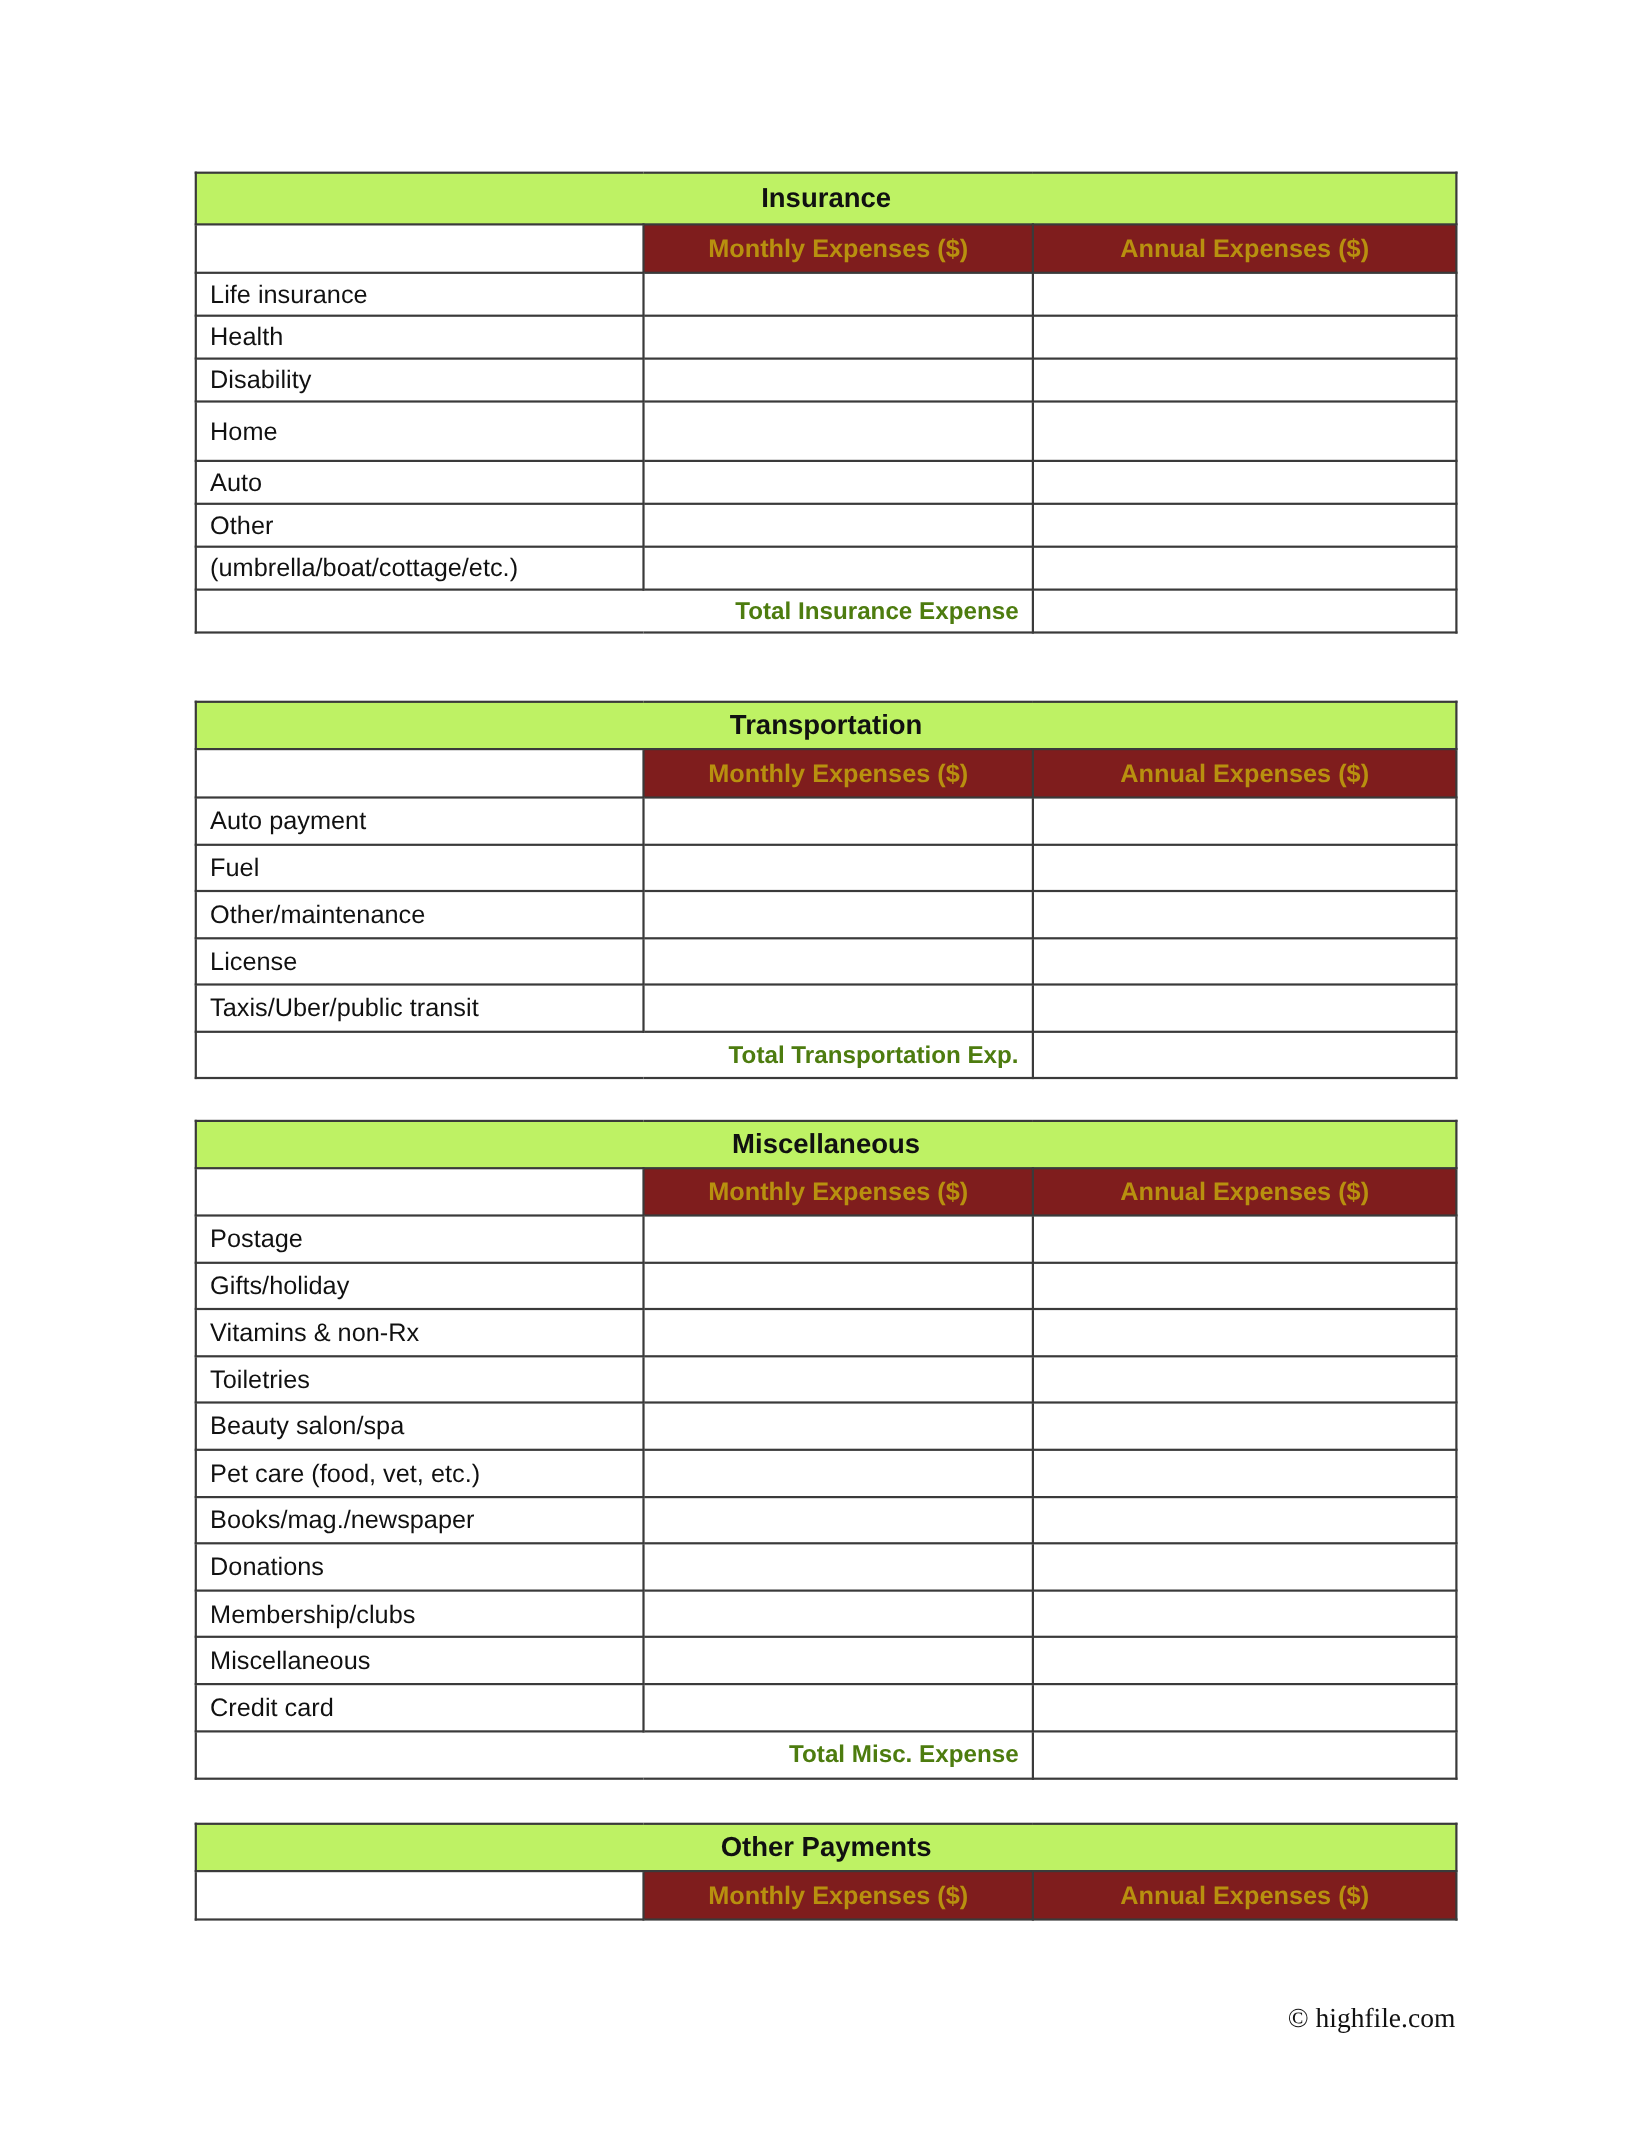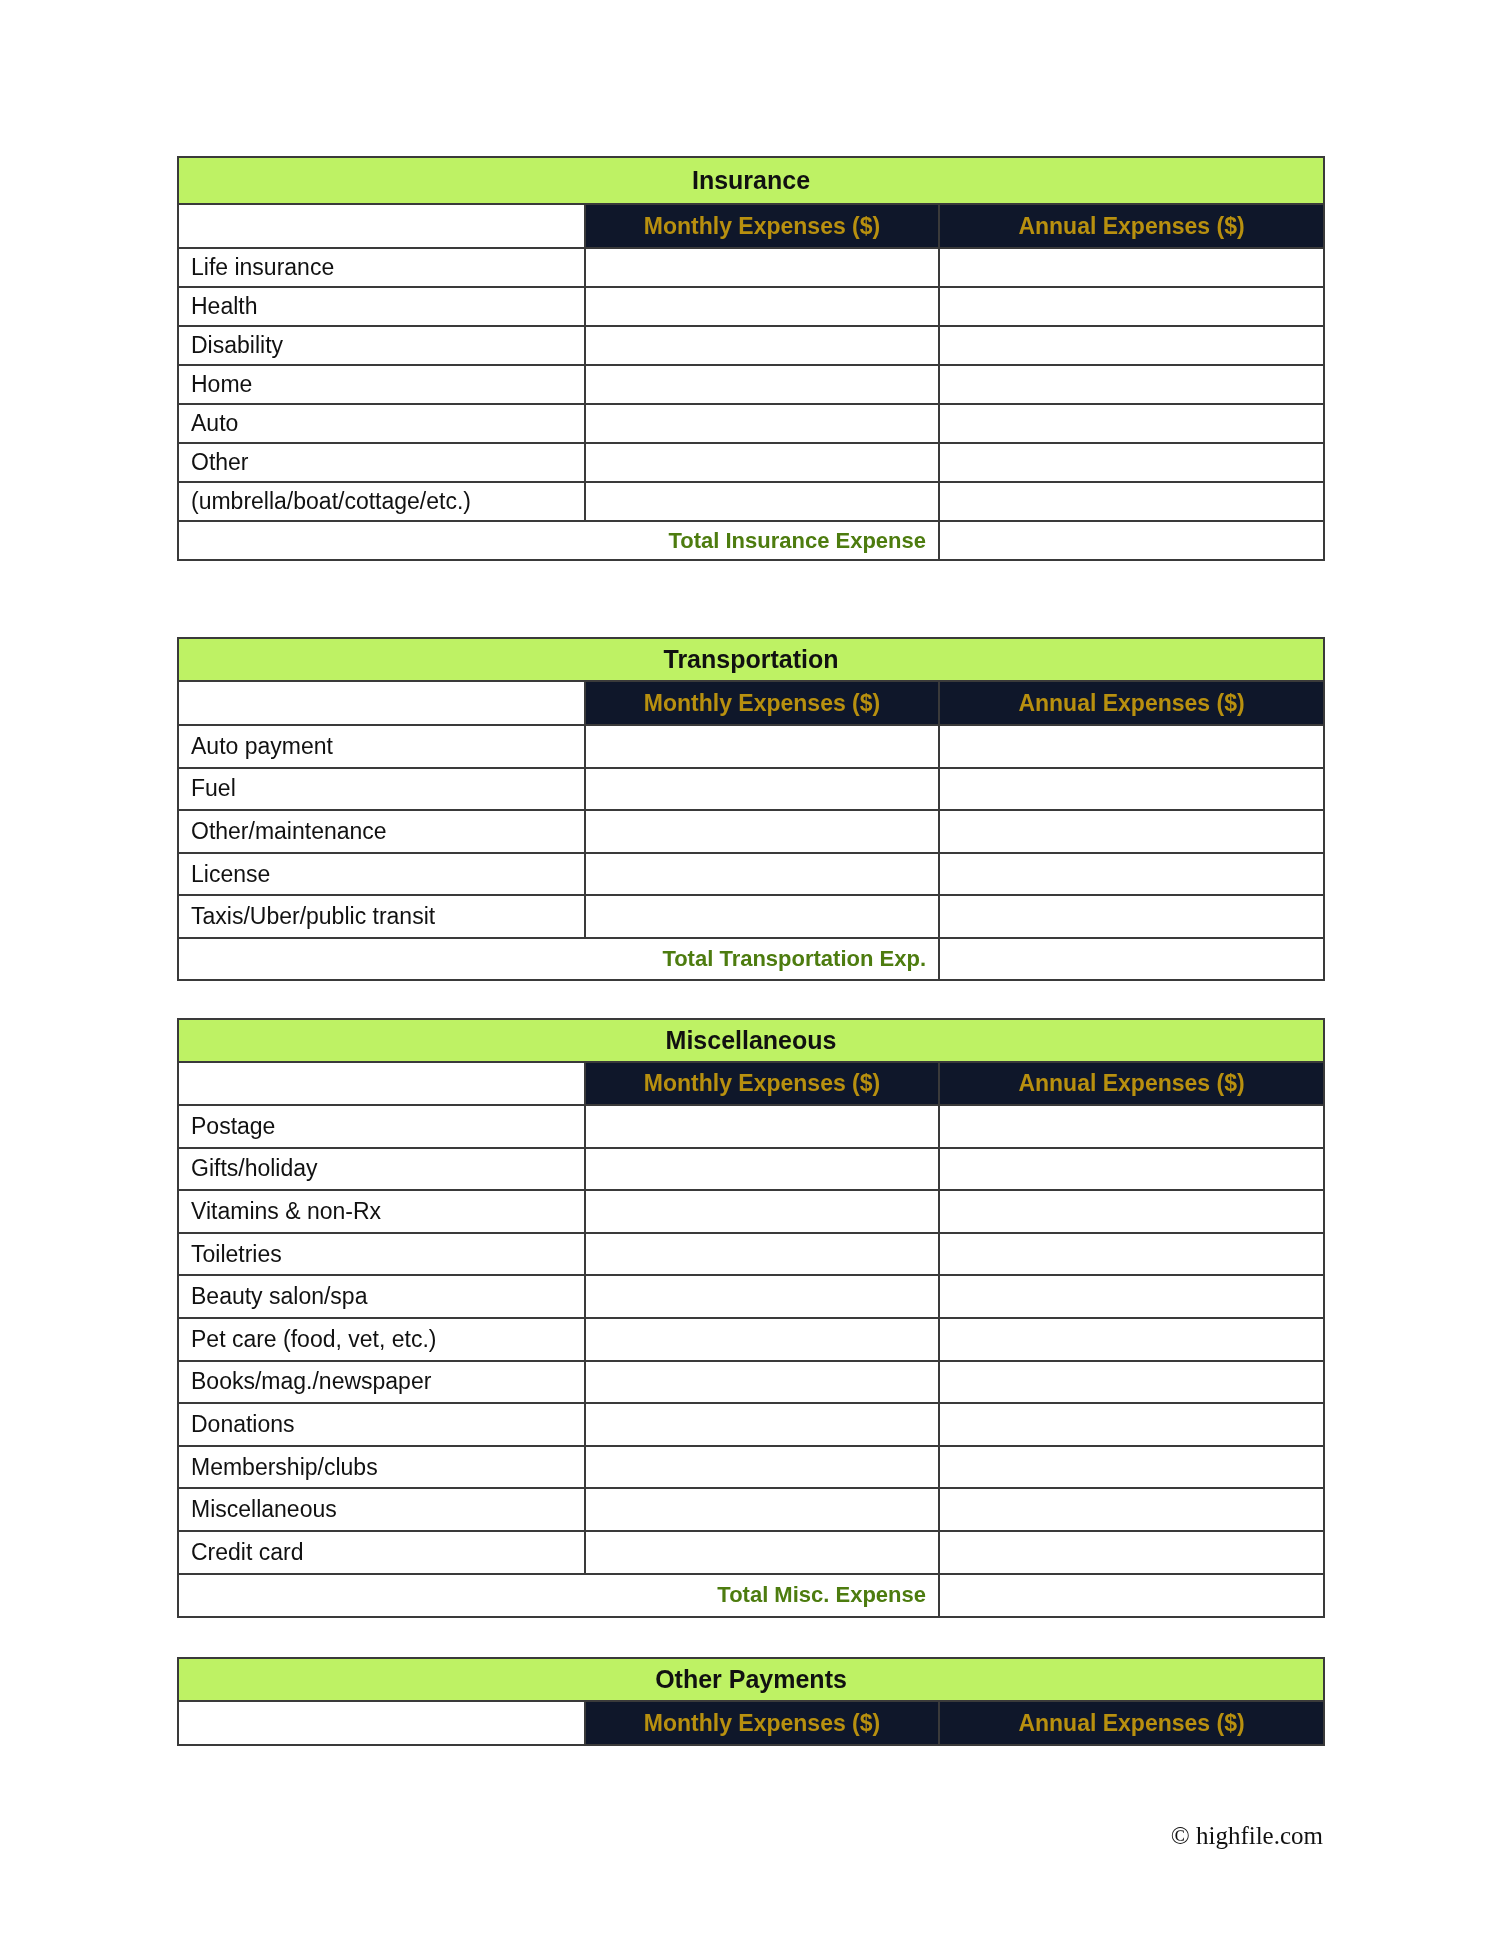--- a/index.html
+++ b/index.html
@@ -6,21 +6,21 @@
   body { width: 1500px; height: 1941px; position: relative; overflow: hidden;
          font-family: "Liberation Sans", "DejaVu Sans", sans-serif; }
   .section { position: absolute; left: 177px; width: 1146px; }
   table.budget { border-collapse: collapse; width: 1146px; table-layout: fixed; }
   table.budget td, table.budget th { border: 2px solid #3a3a3a; padding: 0; }
   col.c1 { width: 407px; }
   col.c2 { width: 354px; }
   col.c3 { width: 385px; }
   .title-cell { background: #bef264; color: #111; font-weight: bold; font-size: 25px;
                 text-align: center; }
-  .colhead { color: #b8900f; font-weight: bold; font-size: 23px; text-align: center; background: #0f172a; }
+  .colhead { color: #b8900f; font-weight: bold; font-size: 23px; text-align: center; background: #7f1d1d; }
   .label { font-size: 23px; color: #111; padding-left: 12px !important; white-space: nowrap; text-align: left; }
   .cell { background: #fff; }
   .total-label { color: #4d7c0f; font-weight: bold; font-size: 22px; text-align: right;
                  padding-right: 12px !important; }
   .footer { position: absolute; right: 177px; top: 1822px; font-family: "Liberation Serif", "DejaVu Serif", serif;
             font-size: 25px; color: #111; }
 </style>
 </head>
 <body>
 
@@ -50,21 +50,21 @@
         <tr style="height: 39px; padding-left: 45px;">
           <td class="label">Health</td>
           <td class="cell"></td>
           <td class="cell"></td>
         </tr>
         <tr style="height: 39px;">
           <td class="label">Disability</td>
           <td class="cell"></td>
           <td class="cell"></td>
         </tr>
-        <tr style="height: 39px;">
+        <tr style="height: 54px;">
           <td class="label">Home</td>
           <td class="cell"></td>
           <td class="cell"></td>
         </tr>
         <tr style="height: 39px;">
           <td class="label">Auto</td>
           <td class="cell"></td>
           <td class="cell"></td>
         </tr>
         <tr style="height: 39px;">

